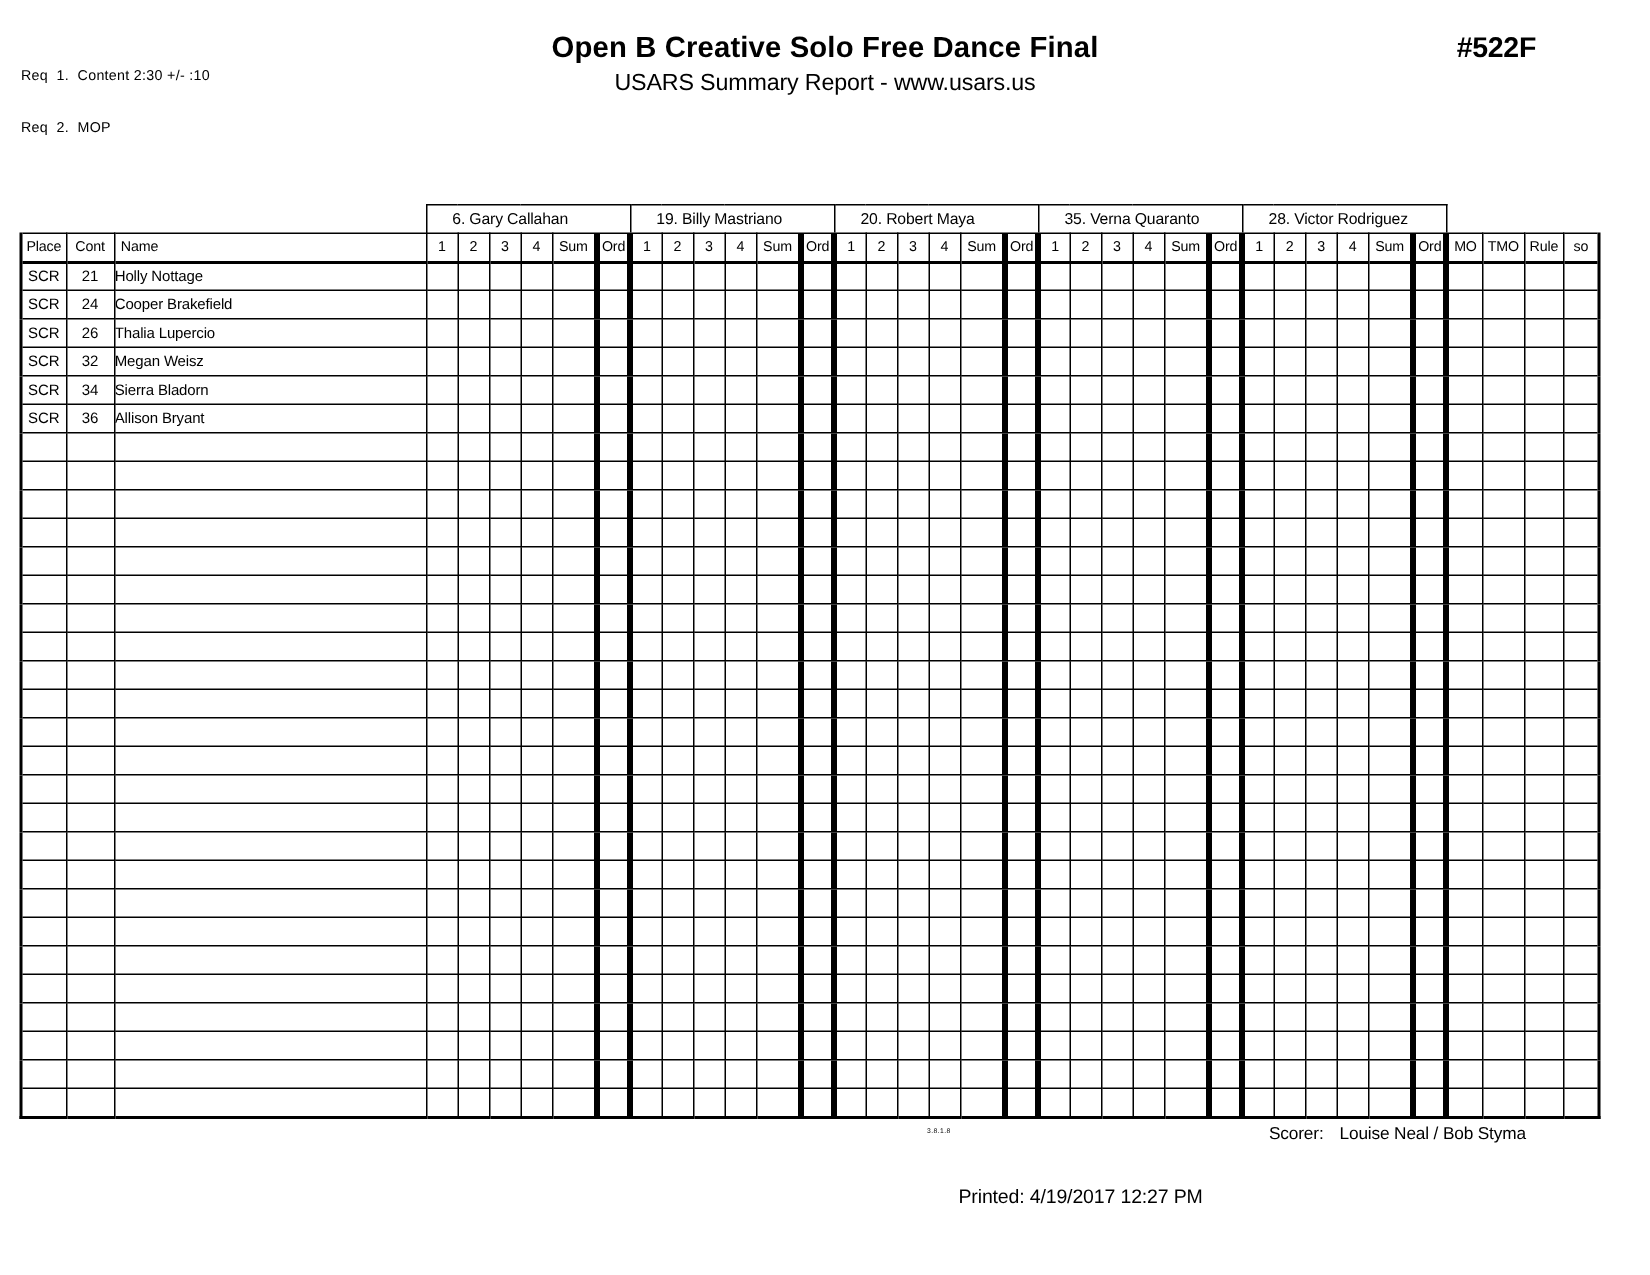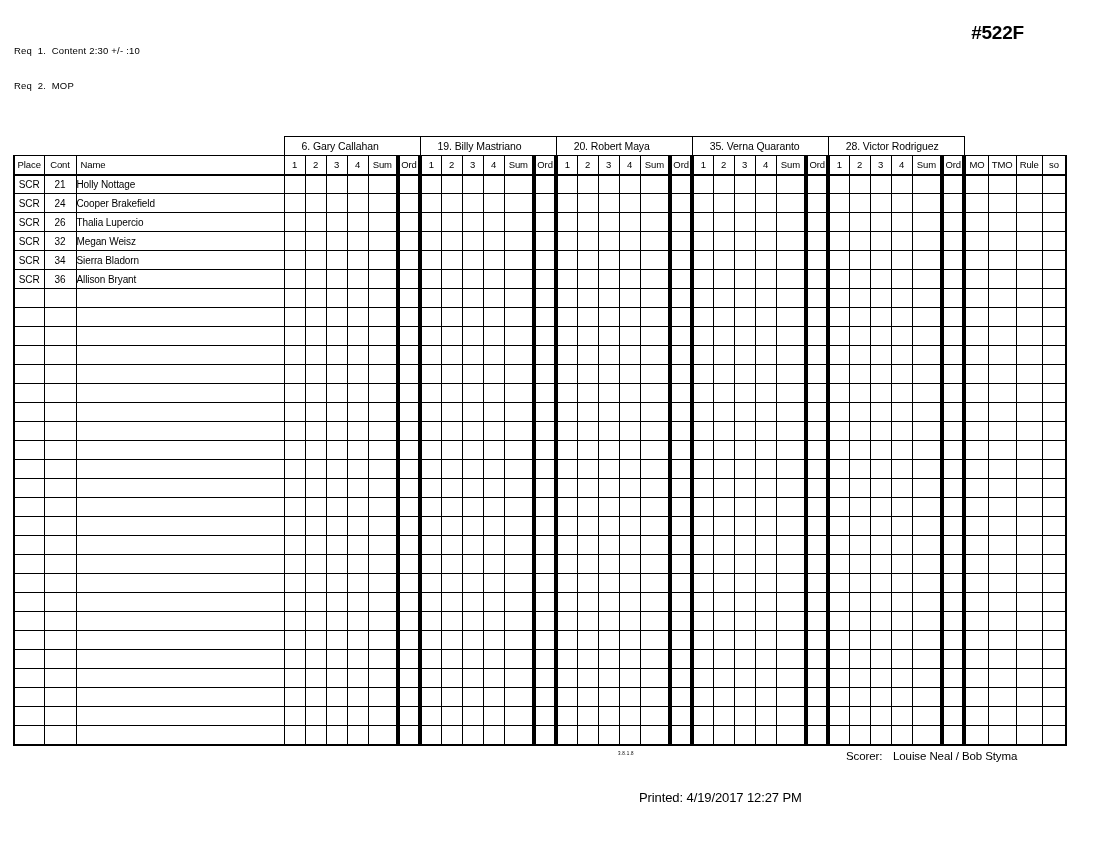--- a/index.html
+++ b/index.html
@@ -181,20 +181,22 @@
 <body>
 
 <div id="req-block">
   <div>Req  1.  Content 2:30 +/- :10</div>
   <div>Req  2.  MOP</div>
 </div>
 
 <div id="event-number">#522F</div>
 
 <div id="title-block">
+  <div id="title-event">Open B Creative Solo Free Dance Final</div>
+  <div id="title-report">USARS Summary Report - www.usars.us</div>
 </div>
 
 <div id="sheet">
   <table class="grid">
     <colgroup id="cols">
         <col style="width: 30px;">
         <col style="width: 32px;">
         <col style="width: 208px;">
         <col style="width: 21px;">
         <col style="width: 21px;">

